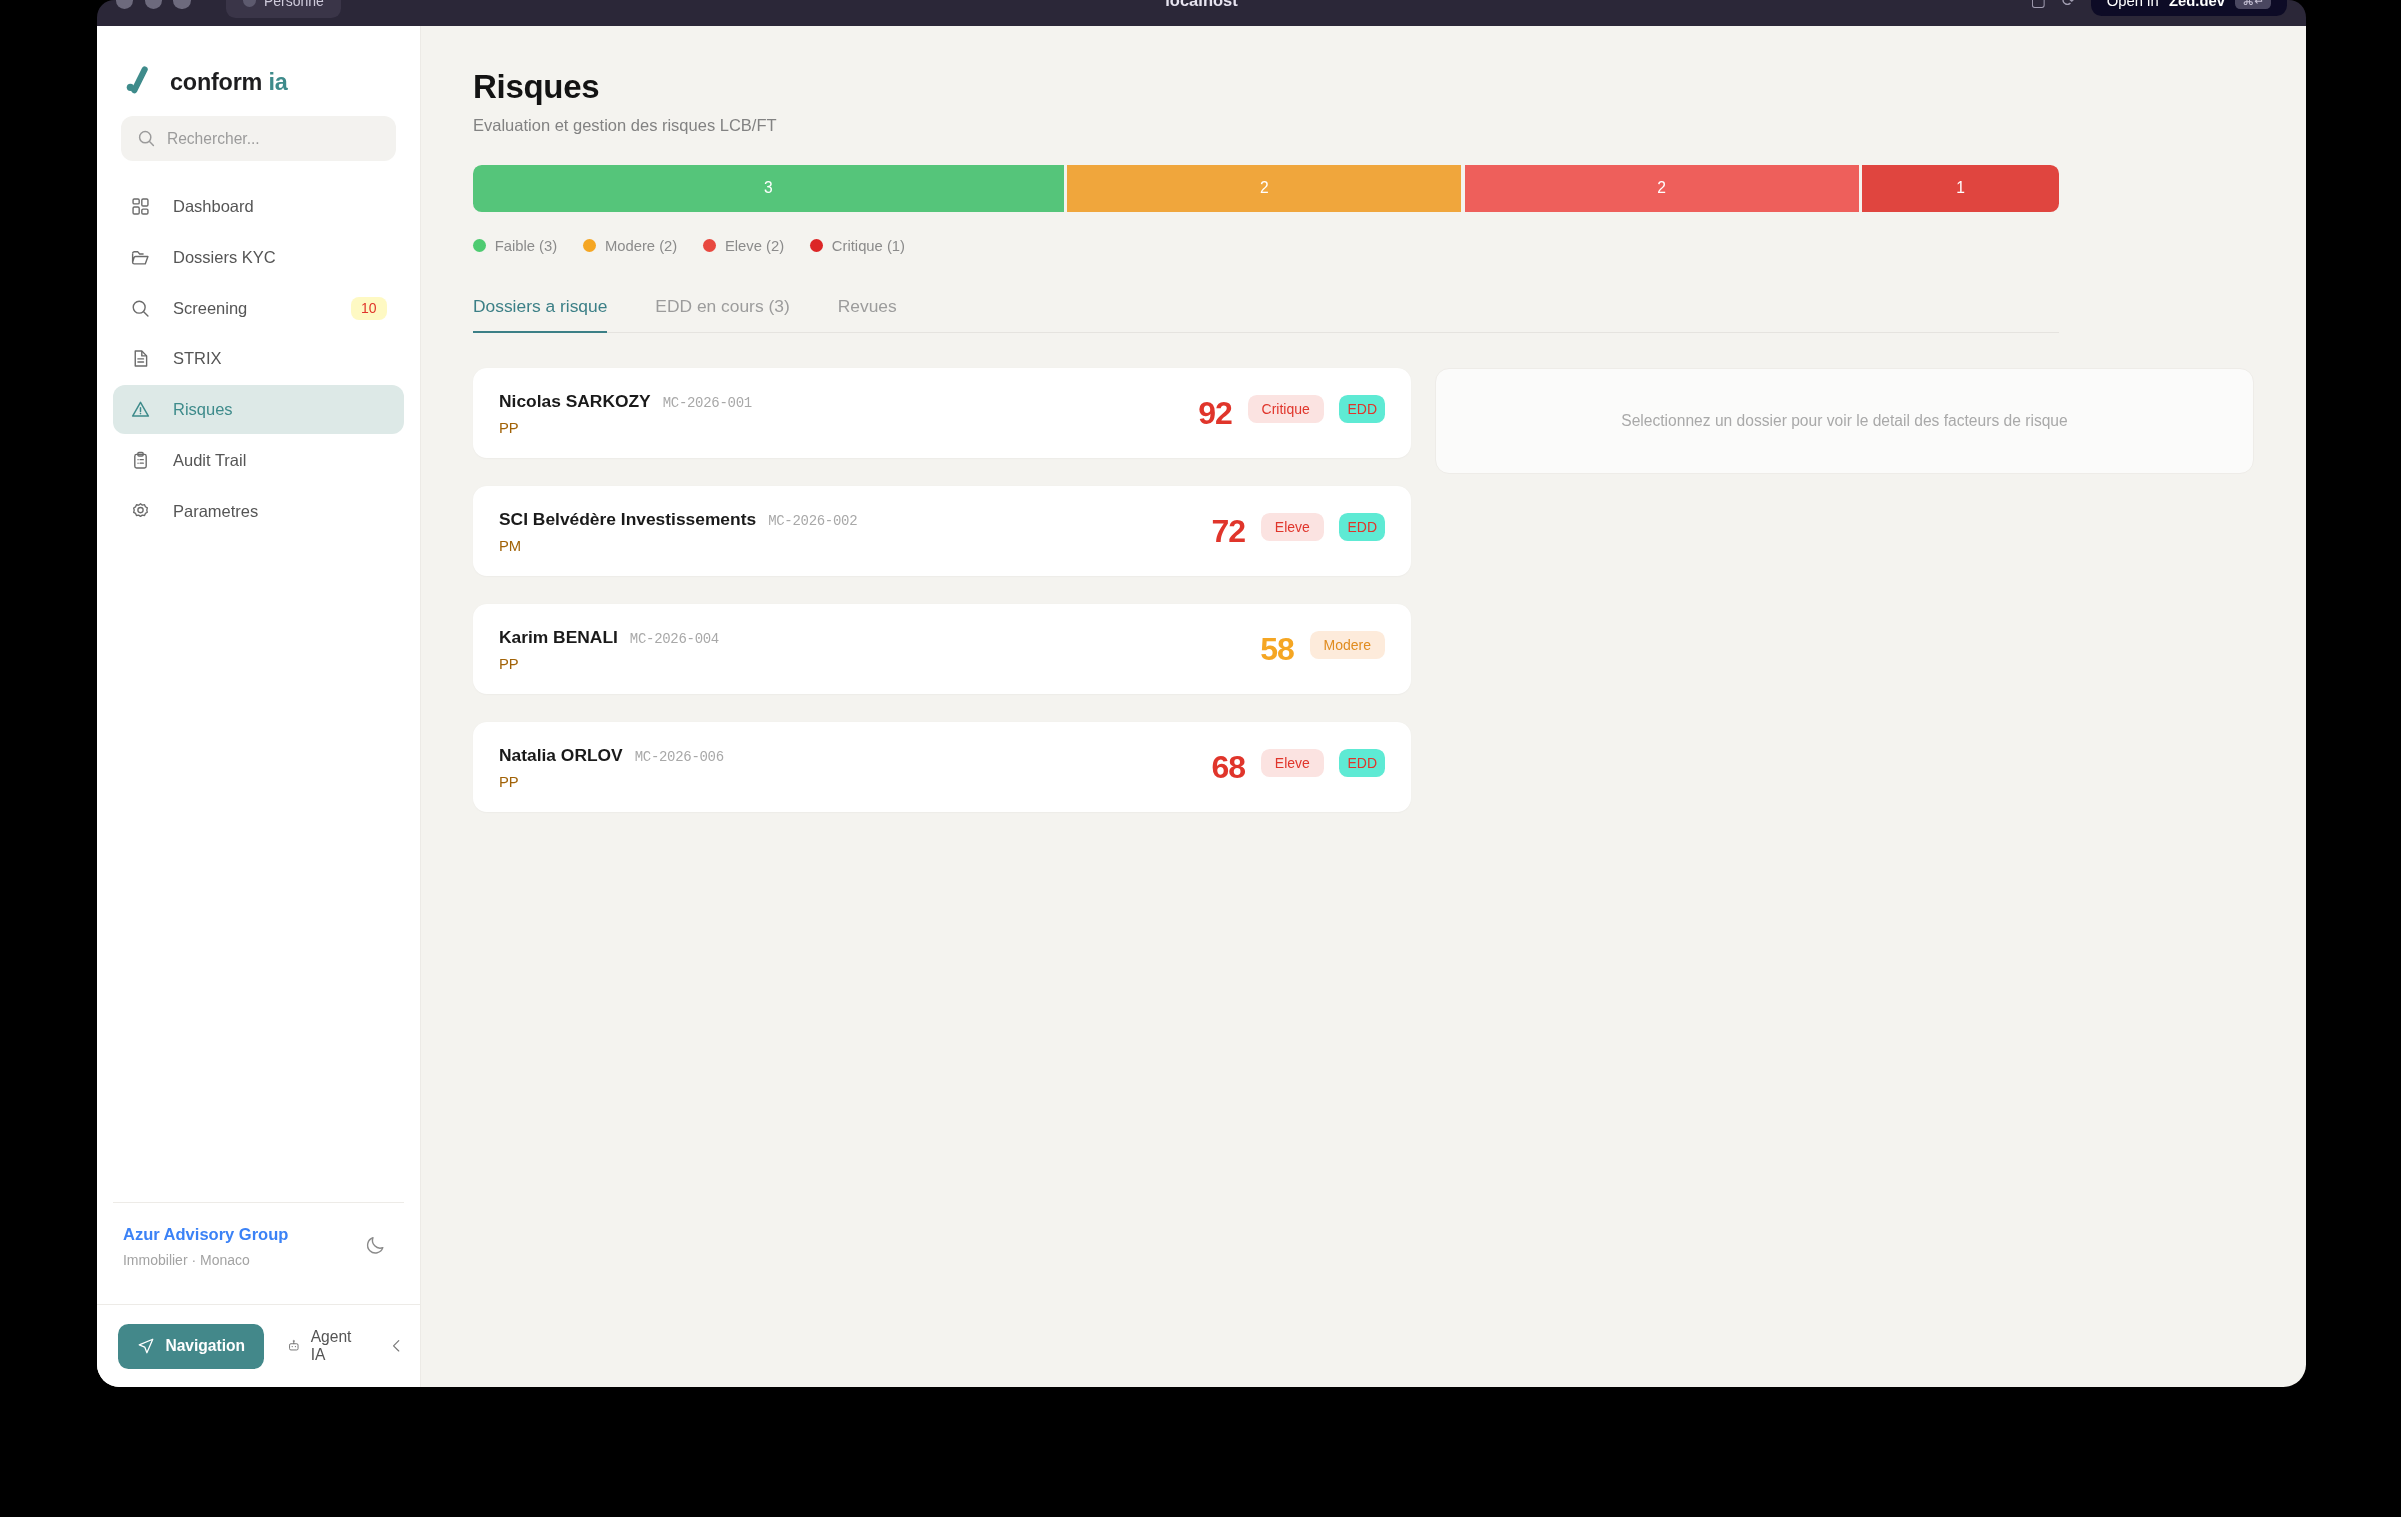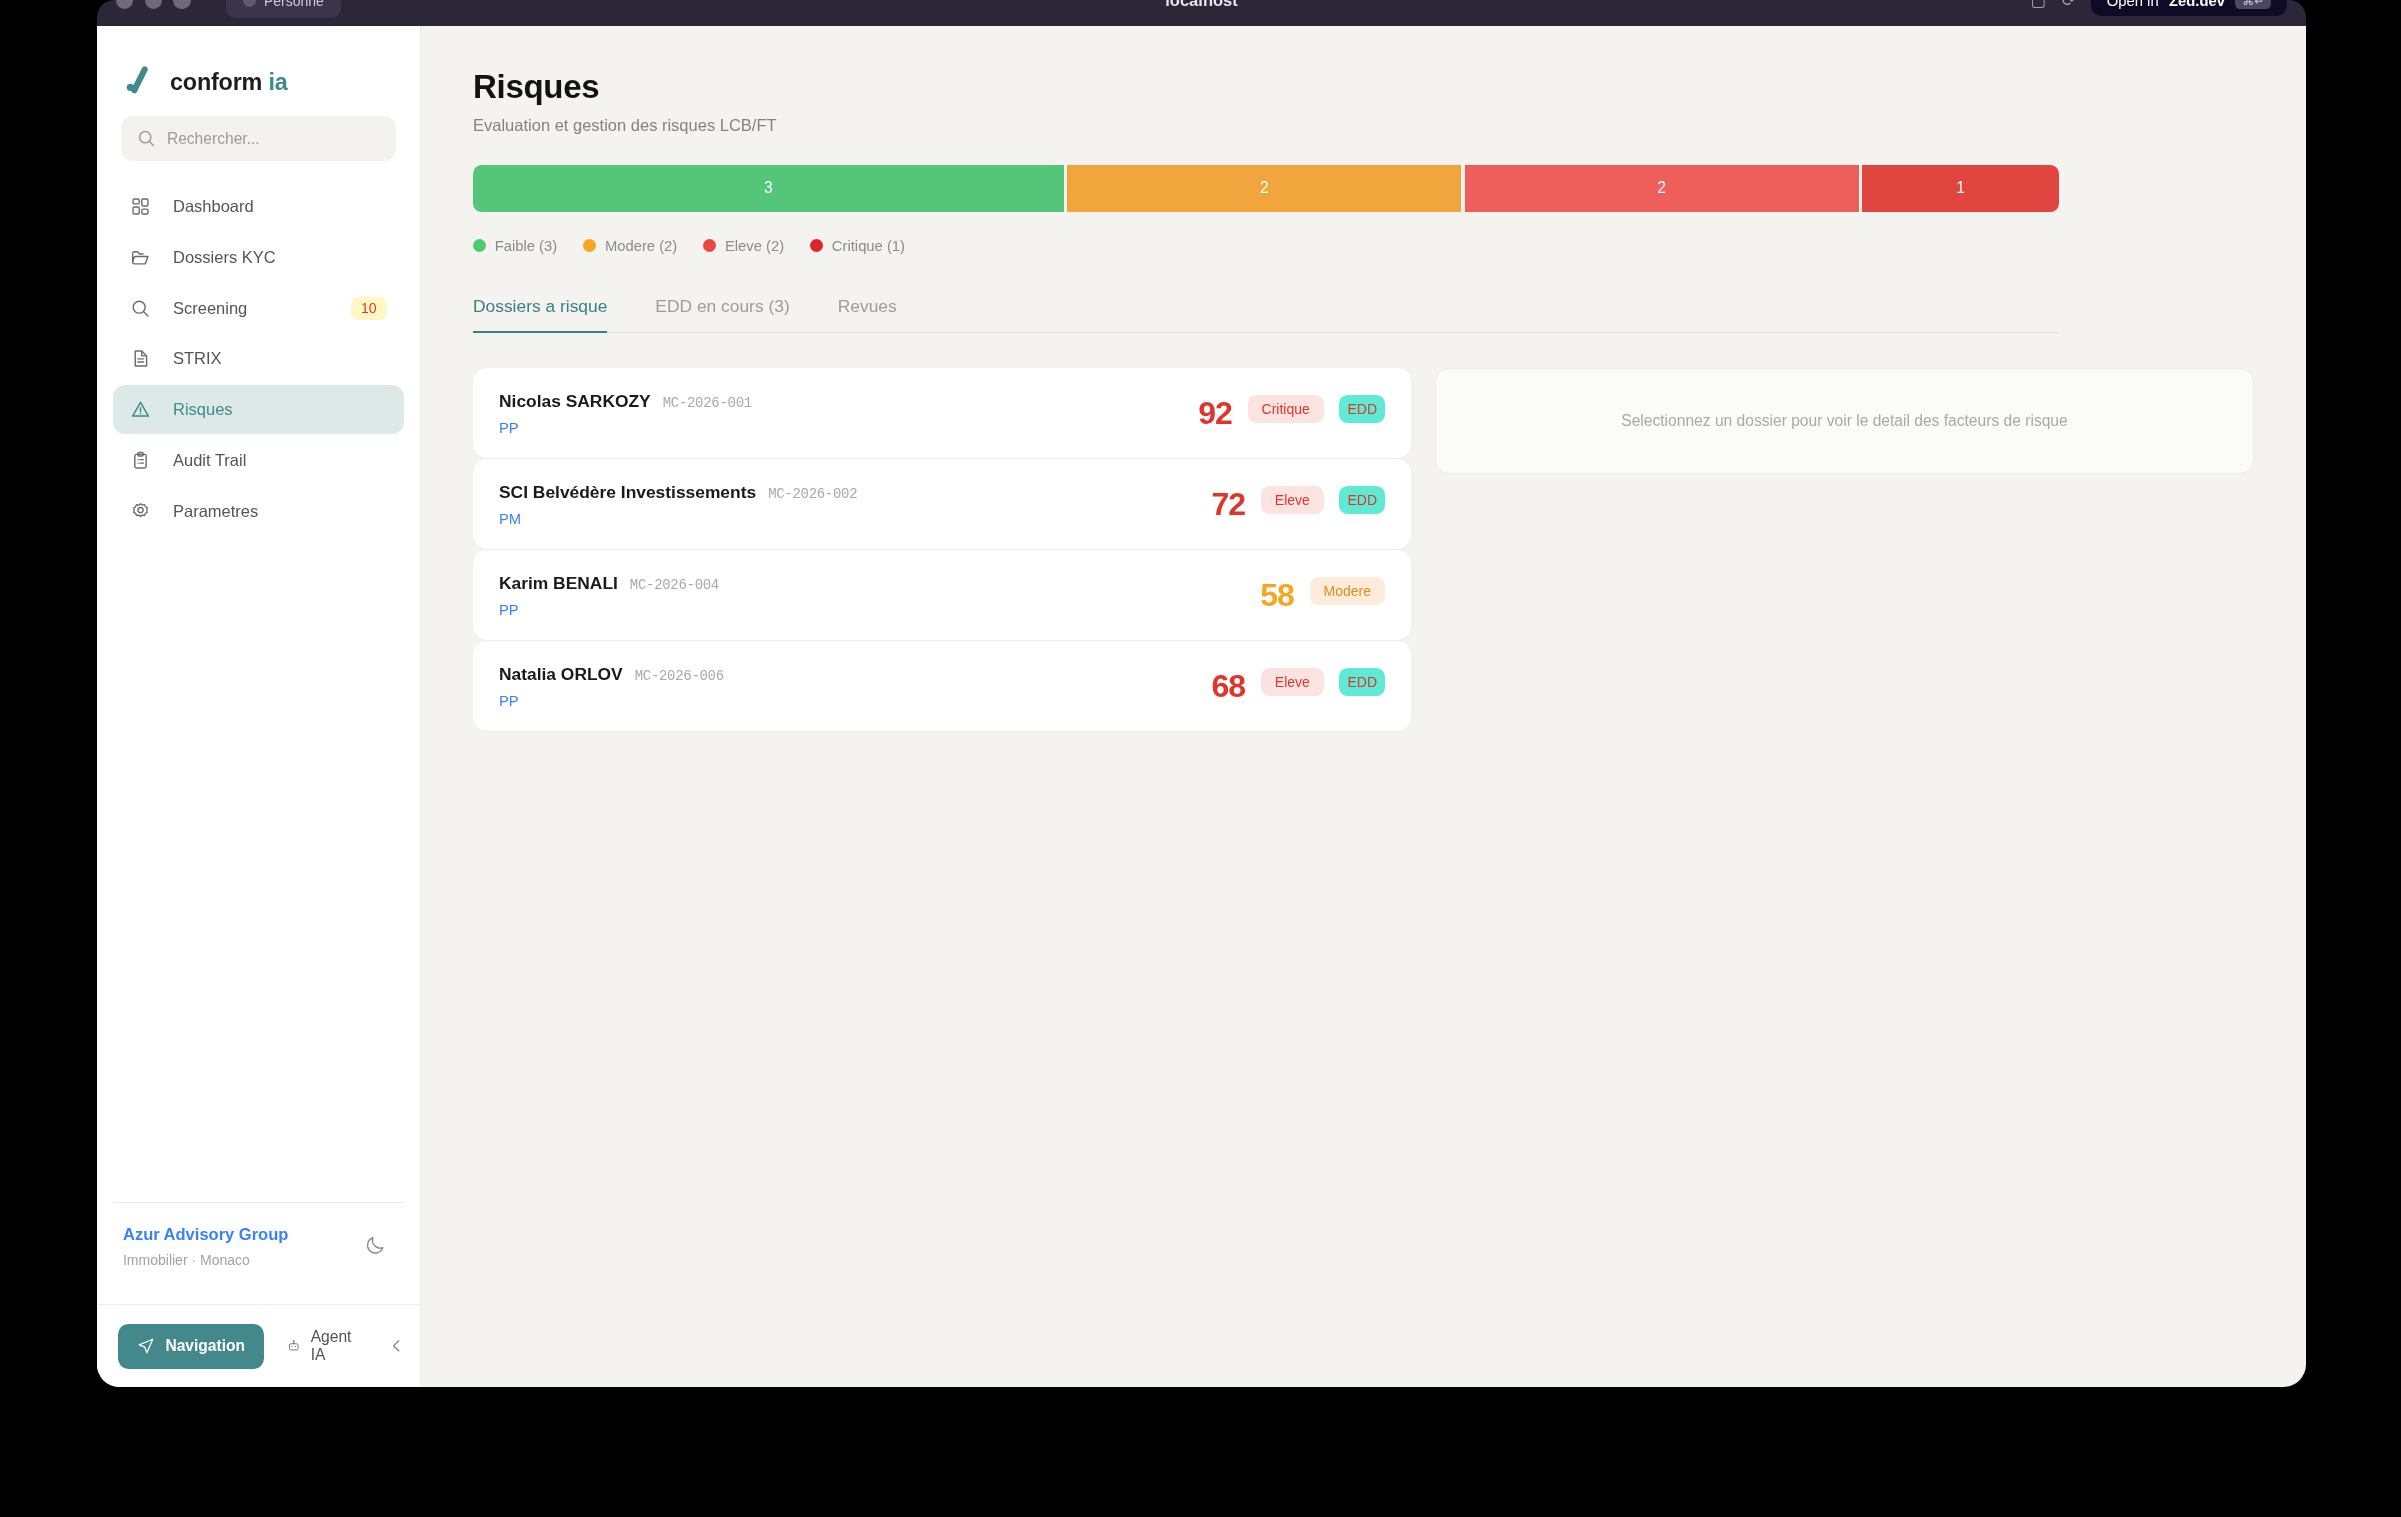--- a/index.html
+++ b/index.html
@@ -341,21 +341,21 @@
   .content-row {
     margin-top: 35px;
     display: flex;
     gap: 24px;
     align-items: flex-start;
   }
   .dossier-list {
     width: 938px;
     display: flex;
     flex-direction: column;
-    gap: 1px;
+    gap: 28px;
   }
   .dossier {
     background: #ffffff;
     border-radius: 14px;
     height: 90px;
     padding: 0 26px;
     display: flex;
     align-items: center;
     justify-content: space-between;
     cursor: pointer;
@@ -363,21 +363,21 @@
   }
   .d-left { display: flex; flex-direction: column; gap: 7.8px; }
   .d-nameline { display: flex; align-items: baseline; gap: 12px; }
   .d-name { font-size: 17.4px; font-weight: 700; color: #1a1a1a; }
   .d-ref {
     font-family: "Liberation Mono", monospace;
     font-size: 14px;
     color: #a8a8a8;
     letter-spacing: -0.3px;
   }
-  .d-type { font-size: 14.8px; color: #3b82f6; }
+  .d-type { font-size: 14.8px; color: #a16207; }
   .d-right { display: flex; align-items: flex-start; gap: 15.6px; }
   .d-score { font-size: 32px; font-weight: 700; letter-spacing: -0.9px; }
   .badge {
     border-radius: 8.7px;
     font-size: 14px;
     padding: 7px 14px;
     line-height: 1;
     font-weight: 500;
   }
   .badge-edd {

